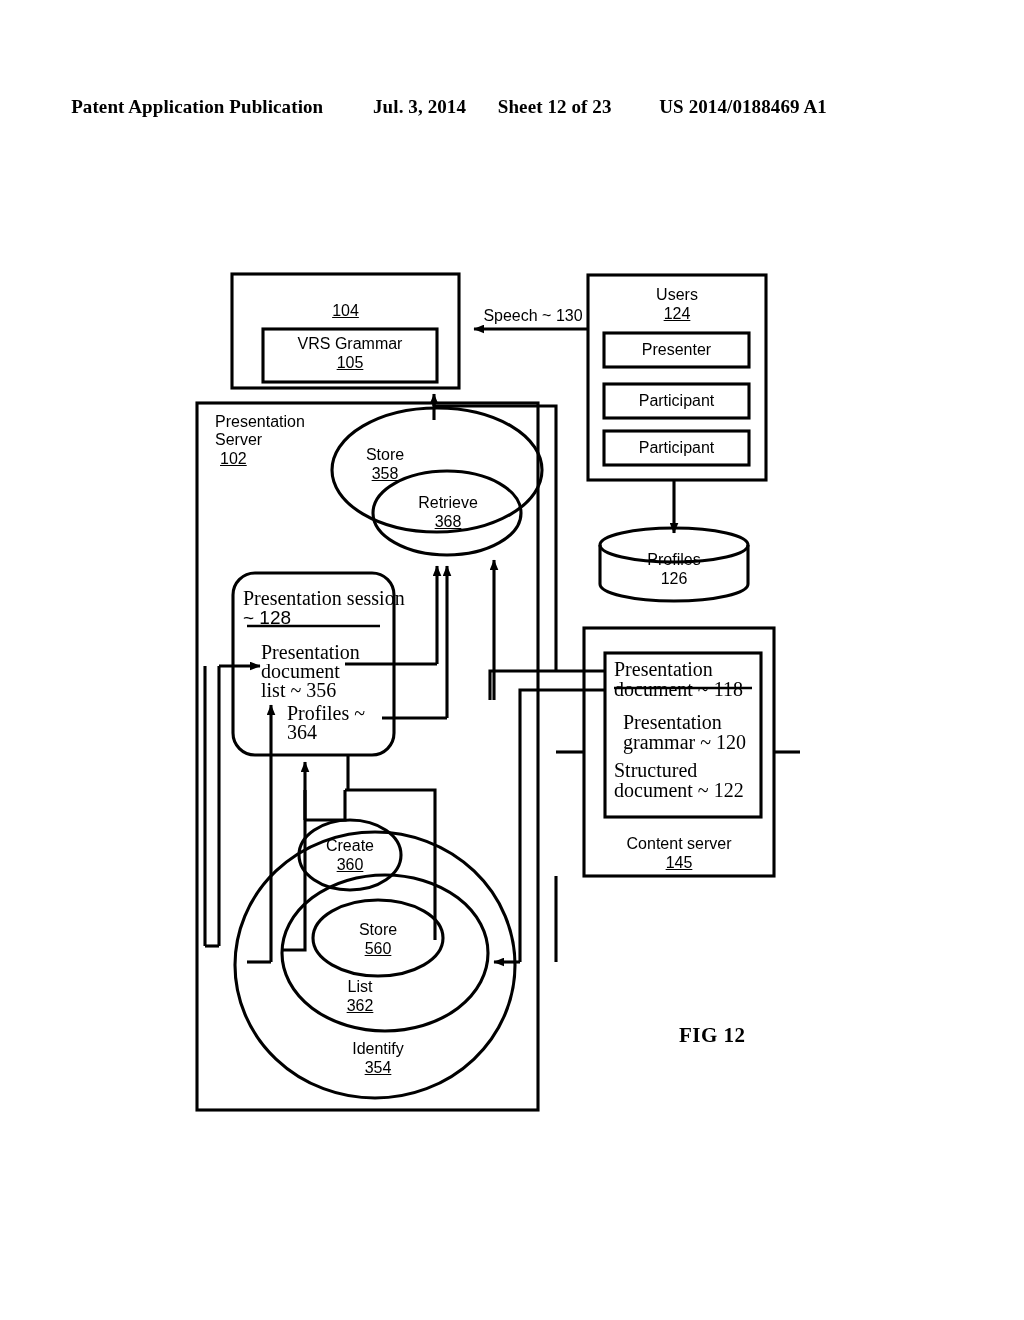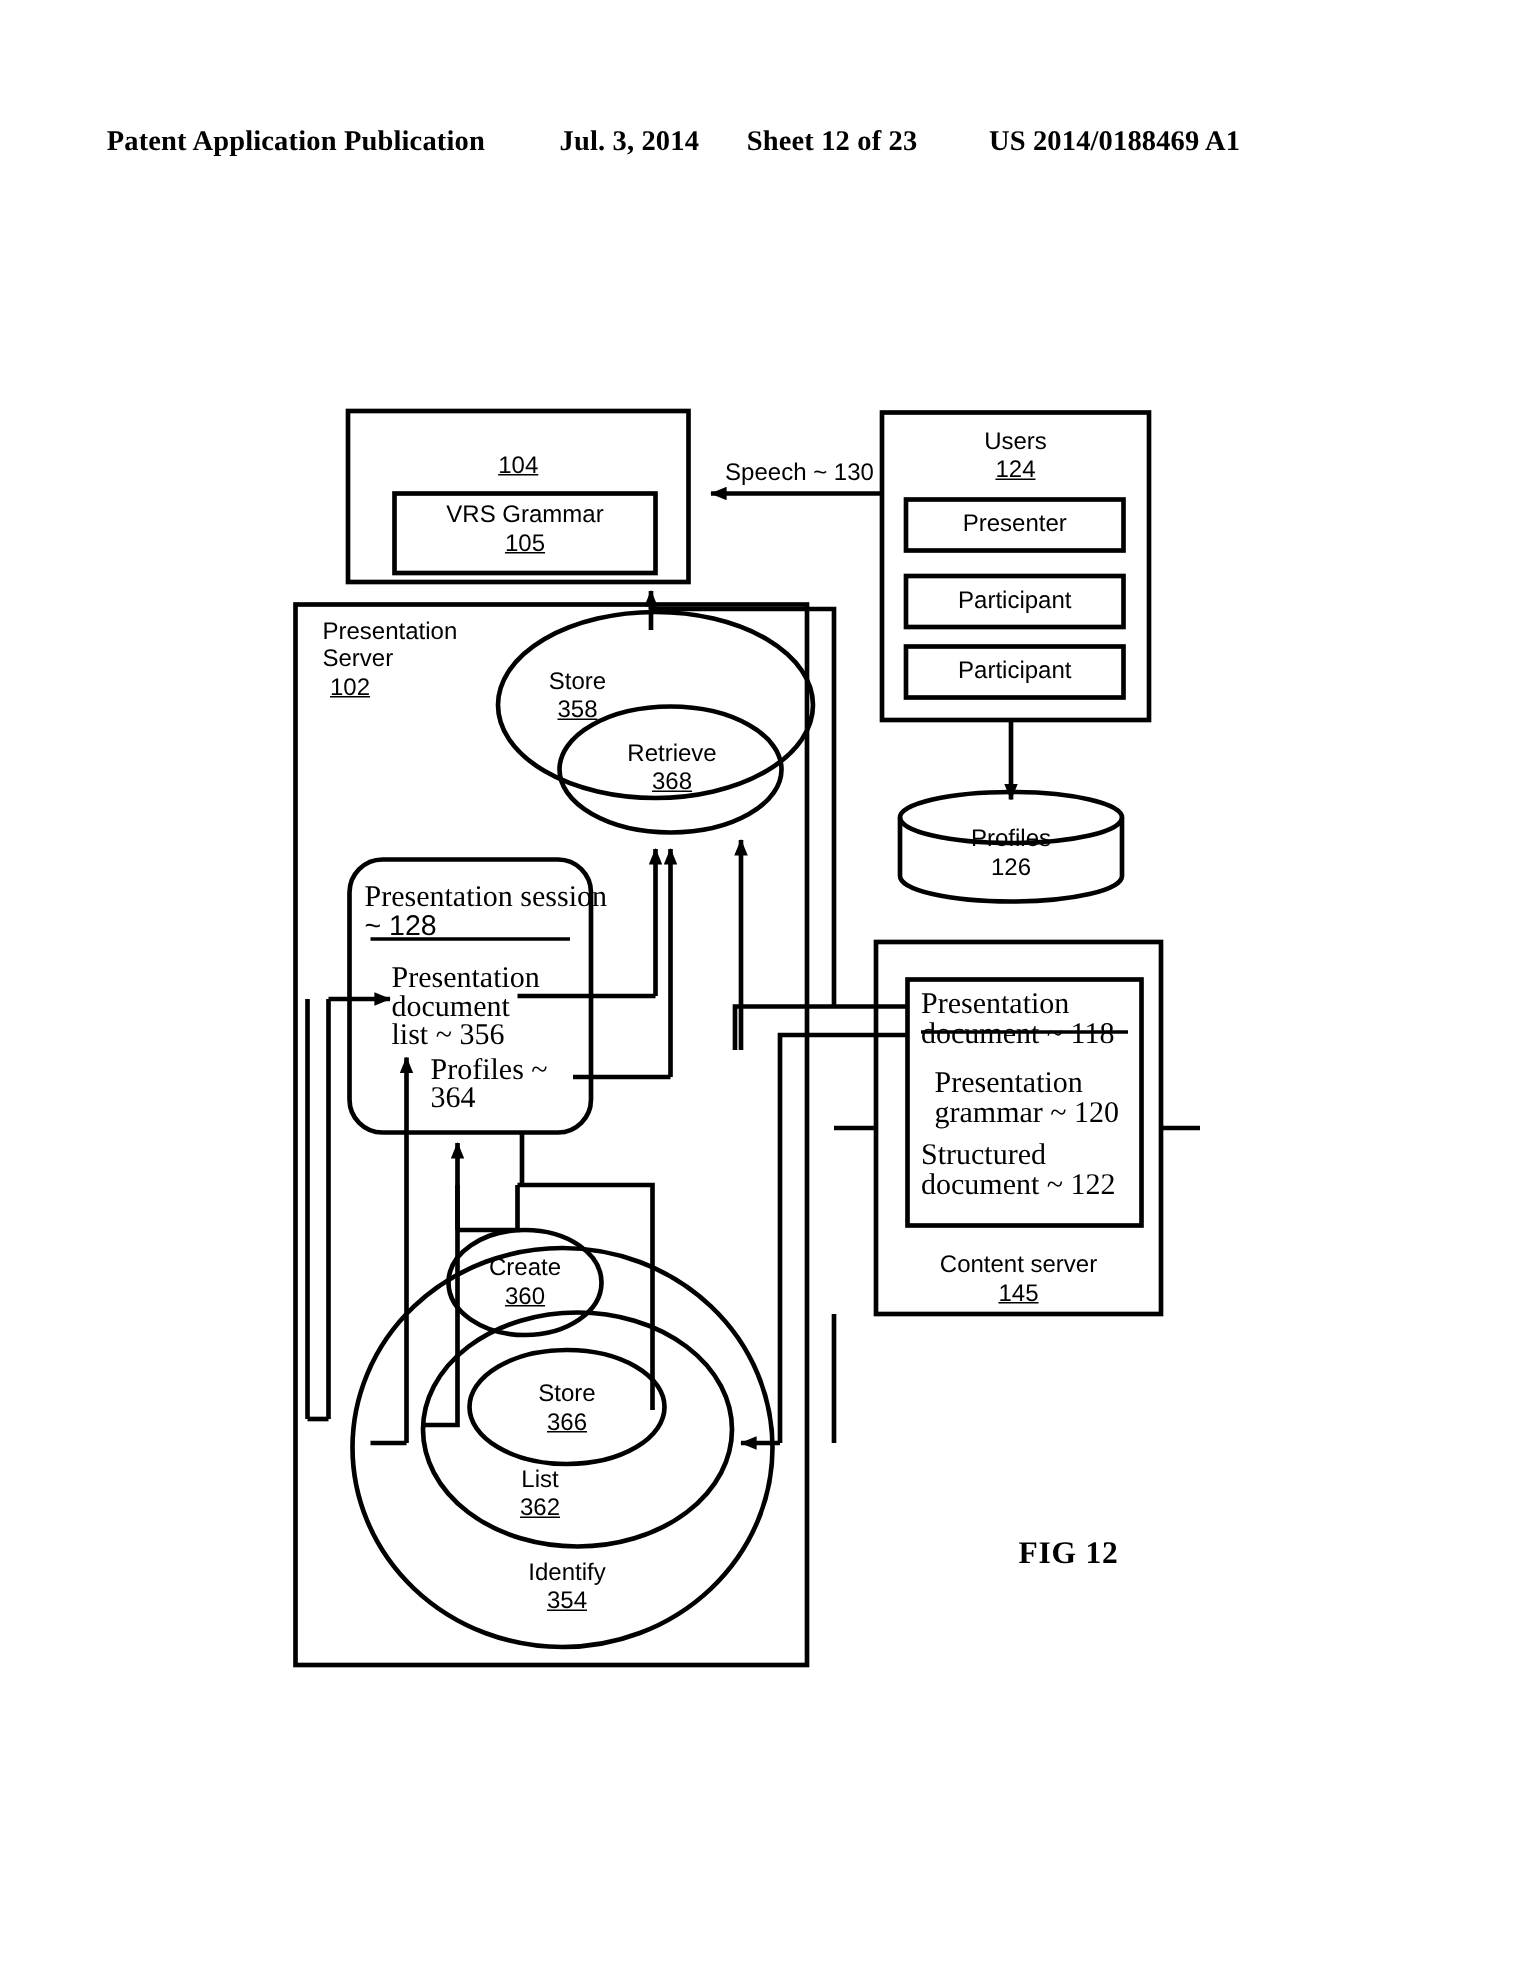--- a/index.html
+++ b/index.html
@@ -13,21 +13,21 @@
     height: 1320px;
     position: relative;
     font-family: "Liberation Sans", sans-serif;
     color: #000;
     overflow: hidden;
   }
 
   
   #page-header {
     position: absolute;
-    top: 84px;
+    top: 96px;
     left: 0;
     width: 898px;
     text-align: center;
     font-family: "Liberation Serif", serif;
     font-weight: bold;
     font-size: 19px;
     letter-spacing: 0.1px;
     white-space: nowrap;
   }
   #page-header .seg { display: inline-block; vertical-align: baseline; }
@@ -217,21 +217,21 @@
   <div class="lbl serif t17 left" style="left:614px; top:759px; width:150px;">Structured</div>
   <div class="lbl serif t17 left" style="left:614px; top:779px; width:150px;">document ~ 122</div>
 
   <div class="lbl sans t16" style="left:584px; top:835px; width:190px;">Content server</div>
   <div class="lbl sans t16 num-u" style="left:584px; top:854px; width:190px;">145</div>
 
   <div class="lbl sans t16" style="left:310px; top:837px; width:80px;">Create</div>
   <div class="lbl sans t16 num-u" style="left:310px; top:856px; width:80px;">360</div>
 
   <div class="lbl sans t16" style="left:338px; top:921px; width:80px;">Store</div>
-  <div class="lbl sans t16 num-u" style="left:338px; top:940px; width:80px;">366</div>
+  <div class="lbl sans t16 num-u" style="left:338px; top:940px; width:80px;">560</div>
 
   <div class="lbl sans t16" style="left:320px; top:978px; width:80px;">List</div>
   <div class="lbl sans t16 num-u" style="left:320px; top:997px; width:80px;">362</div>
 
   <div class="lbl sans t16" style="left:335px; top:1040px; width:86px;">Identify</div>
   <div class="lbl sans t16 num-u" style="left:335px; top:1059px; width:86px;">354</div>
 
   <div id="fig-caption" style="left:679px; top:1023px;">FIG 12</div>
 
 </div>

